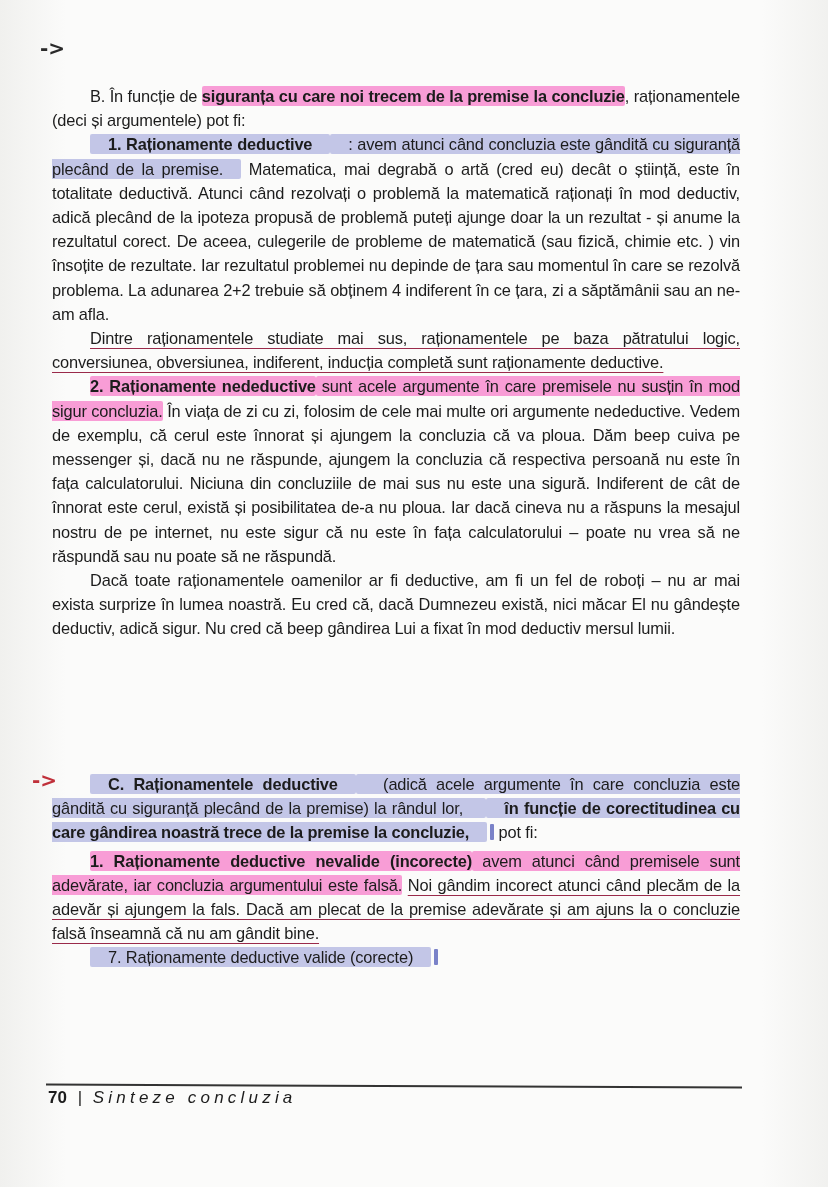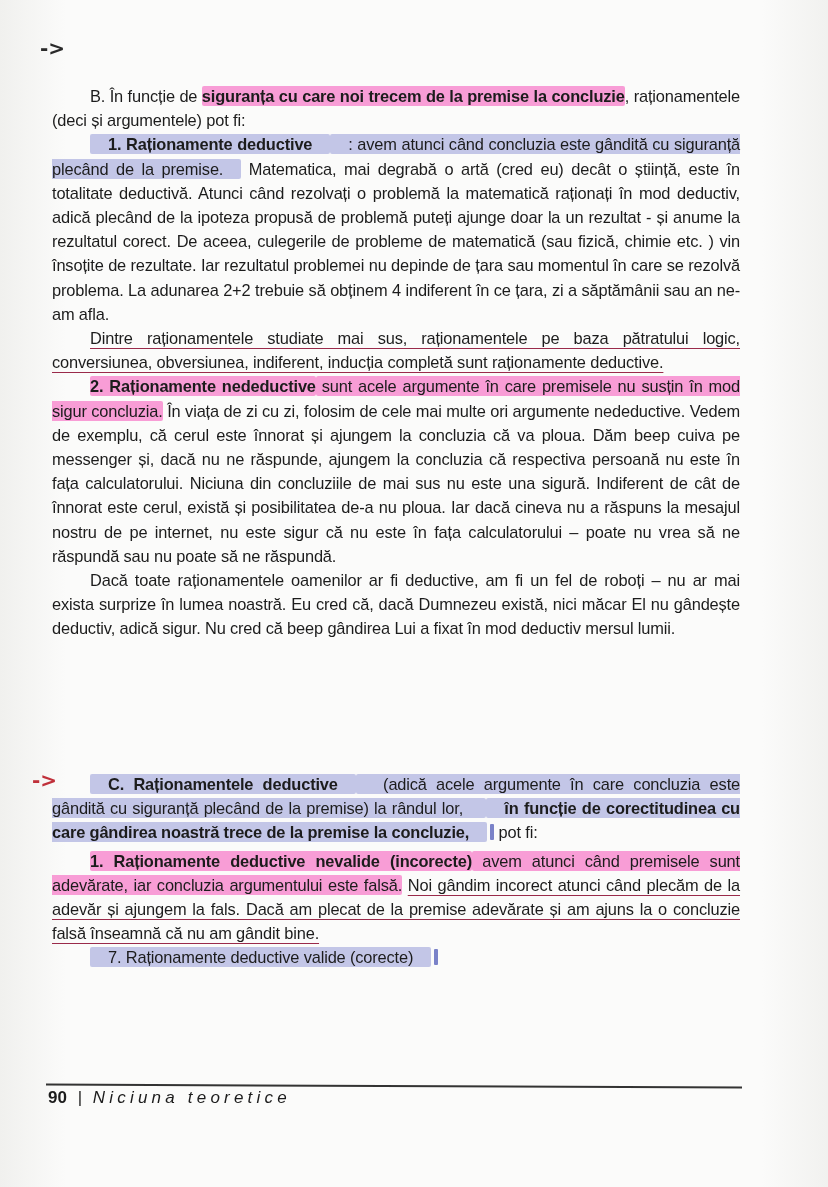--- a/index.html
+++ b/index.html
@@ -71,17 +71,17 @@
   <div class="text-block" style="top:772px;">
     <p class="p indent"><b class="hl-blue">C. Raționamentele deductive</b><span class="hl-blue"> (adică acele argumente în care concluzia este gândită cu siguranță plecând de la premise) la rândul lor, </span><b class="hl-blue">în funcție de corectitudinea cu care gândirea noastră trece de la premise la concluzie,</b><span class="tick blue"></span><span> pot fi:</span></p>
 
     <p class="p indent" style="margin-top:4px;"><b class="hl-pink">1. Raționamente deductive nevalide (incorecte)</b><span class="hl-pink"> avem atunci când premisele sunt adevărate, iar concluzia argumentului este falsă.</span> <span class="ul-red">Noi gândim incorect atunci când plecăm de la adevăr și ajungem la fals. Dacă am plecat de la premise adevărate și am ajuns la o concluzie falsă înseamnă că nu am gândit bine.</span></p>
 
     <p class="p indent"><span class="hl-blue">7. Raționamente deductive valide (corecte)</span><span class="tick blue"></span></p>
   </div>
 
   <div class="footer-rule"></div>
   <div class="footer">
-    <span class="num">90</span>
+    <span class="num">70</span>
     <span class="sep">|</span>
-    <span class="title">Niciuna teoretice</span>
+    <span class="title">Sinteze concluzia</span>
   </div>
 </div>
 
 </body></html>

